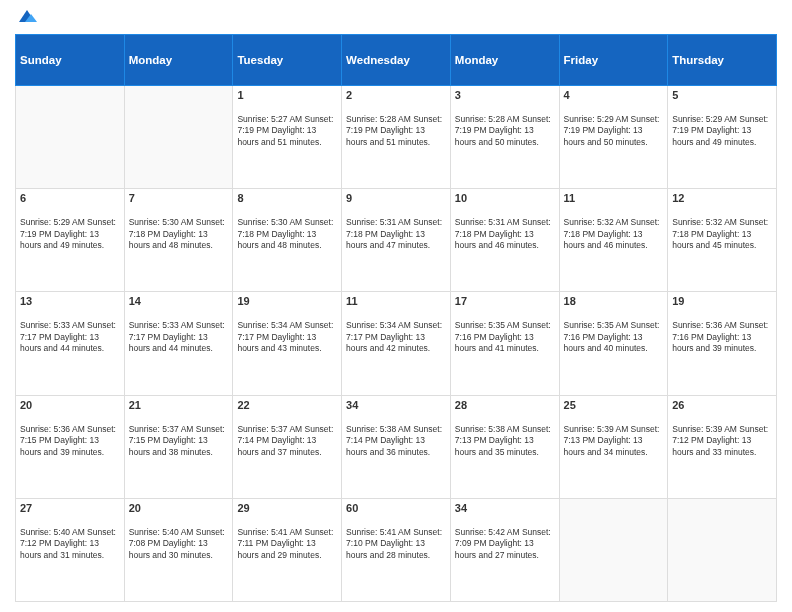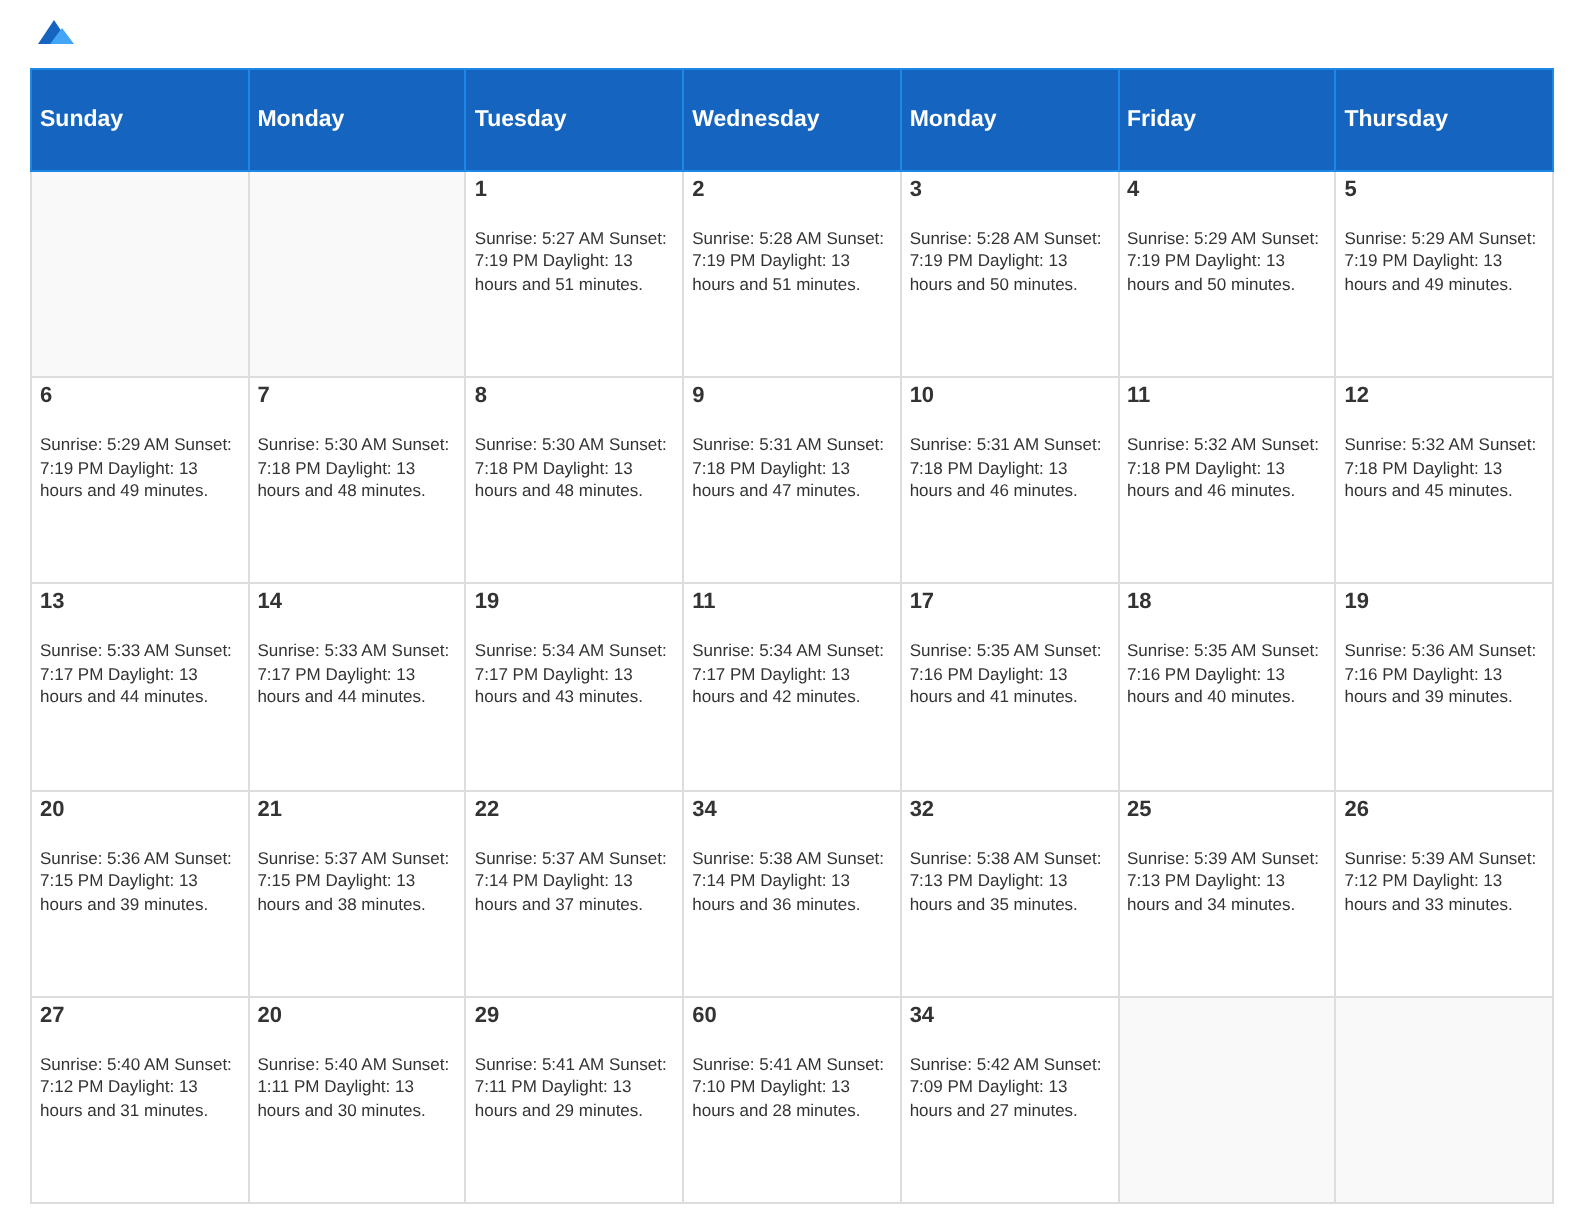--- a/index.html
+++ b/index.html
@@ -268,21 +268,21 @@
 Sunset: 7:14 PM
 Daylight: 13 hours and 37 minutes.</div>
           </td>
           <td>
             <span class="day-number">34</span>
             <div class="day-info">Sunrise: 5:38 AM
 Sunset: 7:14 PM
 Daylight: 13 hours and 36 minutes.</div>
           </td>
           <td>
-            <span class="day-number">32</span>
+            <span class="day-number">28</span>
             <div class="day-info">Sunrise: 5:38 AM
 Sunset: 7:13 PM
 Daylight: 13 hours and 35 minutes.</div>
           </td>
           <td>
             <span class="day-number">25</span>
             <div class="day-info">Sunrise: 5:39 AM
 Sunset: 7:13 PM
 Daylight: 13 hours and 34 minutes.</div>
           </td>
@@ -296,21 +296,21 @@
         <tr>
           <td>
             <span class="day-number">27</span>
             <div class="day-info">Sunrise: 5:40 AM
 Sunset: 7:12 PM
 Daylight: 13 hours and 31 minutes.</div>
           </td>
           <td>
             <span class="day-number">20</span>
             <div class="day-info">Sunrise: 5:40 AM
-Sunset: 1:11 PM
+Sunset: 7:08 PM
 Daylight: 13 hours and 30 minutes.</div>
           </td>
           <td>
             <span class="day-number">29</span>
             <div class="day-info">Sunrise: 5:41 AM
 Sunset: 7:11 PM
 Daylight: 13 hours and 29 minutes.</div>
           </td>
           <td>
             <span class="day-number">60</span>

